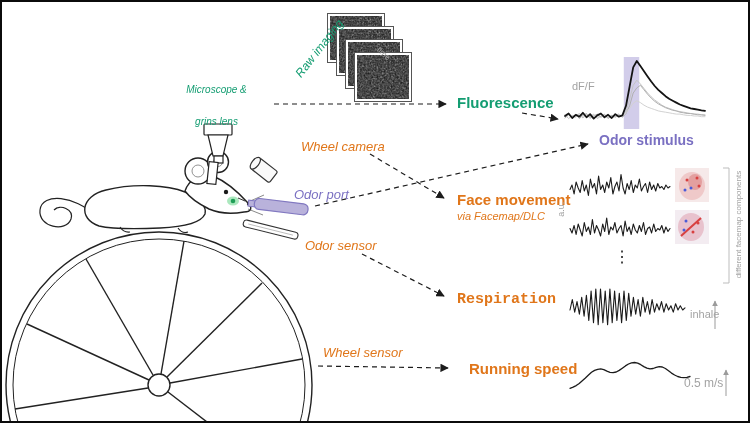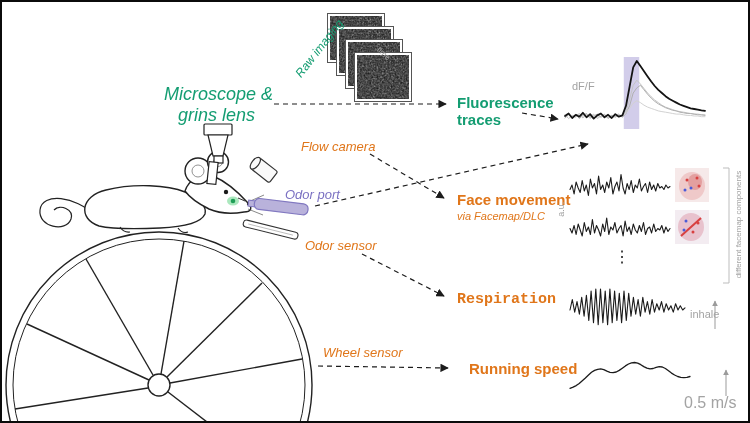--- a/index.html
+++ b/index.html
@@ -134,35 +134,35 @@
         <rect width="52" height="44" filter="url(#nz)" opacity="0.85"></rect>
       </svg>
   </div>
   <div class="frame" style="left:353px;top:51px;">
     <svg width="52" height="44">
         <rect width="52" height="44" fill="#101010"></rect>
         <rect width="52" height="44" filter="url(#nz)" opacity="0.85"></rect>
       </svg>
   </div>
 
-  <div class="lbl italic green center" style="left:162px;top:82px;width:105px;font-size:18px;">
+  <div class="lbl italic green center" style="left:162px;top:82px;width:105px;font-size:10px;">
     <span style="display:block;">Microscope &amp;</span>
-    <span style="display:block;">grins lens</span>
+    <span style="display:block;margin-top:20px;">grins lens</span>
   </div>
   <div class="lbl italic green" style="left:272px;top:40px;width:92px;font-size:12px;text-align:center;transform:rotate(-52deg);">Raw imaging</div>
   <div class="lbl gray" style="left:374px;top:47px;font-size:8px;transform:rotate(43deg);">time</div>
-  <div class="lbl italic orange" style="left:299px;top:138px;font-size:13px;">Flow camera</div>
-  <div class="lbl italic purple" style="left:283px;top:186px;font-size:13px;">Odor port</div>
+  <div class="lbl italic orange" style="left:299px;top:138px;font-size:13px;">Wheel camera</div>
+  <div class="lbl italic purple" style="left:292px;top:186px;font-size:13px;">Odor port</div>
   <div class="lbl italic orange" style="left:303px;top:237px;font-size:13px;">Odor sensor</div>
   <div class="lbl italic orange" style="left:321px;top:336px;font-size:13px;margin-top:8px;">Wheel sensor</div>
 
   <div class="lbl bold green" style="left:455px;top:92px;font-size:15px;">
     <span style="display:block;">Fluorescence</span>
-    <span style="display:block;">traces</span>
-  </div>
+  </div>
+  <div class="lbl bold purple" style="left:597px;top:130px;font-size:14px;">Odor stimulus</div>
   <div class="lbl bold orange" style="left:455px;top:189px;font-size:15px;">Face movement</div>
   <div class="lbl italic orange" style="left:455px;top:208px;font-size:11px;">via Facemap/DLC</div>
   <div class="lbl bold orange" style="left:455px;top:289px;font-size:15px;font-family:Liberation Mono, monospace;">Respiration</div>
   <div class="lbl bold orange" style="left:455px;top:358px;font-size:15px;margin-left:12px;">Running speed</div>
 
   <svg class="trace" style="left:563px;top:55px;" width="140" height="72">
       <rect x="58.8" y="0" width="15.4" height="72" fill="#b4abdc" opacity="0.6"></rect>
       <polyline points="0.0,57.8 3.6,61.6 7.2,58.4 10.8,60.3 14.4,56.5 17.9,61.0 21.5,57.8 25.1,59.7 28.7,57.1 32.3,61.6 35.9,59.0 39.5,57.1 43.1,61.0 46.7,58.4 50.3,60.3 53.8,57.8 57.4,59.0 61.0,53.9 64.6,42.4 68.2,28.3 71.8,23.2 75.4,27.0 79.0,31.5 82.6,36.0 86.2,39.8 89.7,43.0 93.3,45.6 96.9,48.2 100.5,50.1 104.1,51.4 107.7,52.6 111.3,53.9 114.9,54.6 118.5,55.2 122.1,55.8 125.6,56.5 129.2,57.1 132.8,57.1 136.4,57.8 140.0,57.8" fill="none" stroke="#c4c4c4" stroke-width="1" stroke-linejoin="round" stroke-linecap="round"></polyline>
       <polyline points="0.0,61.0 3.6,57.8 7.2,60.3 10.8,57.1 14.4,61.6 17.9,58.4 21.5,56.5 25.1,61.0 28.7,59.0 32.3,57.1 35.9,60.3 39.5,57.8 43.1,61.6 46.7,58.4 50.3,59.7 53.8,57.1 57.4,60.3 61.0,56.5 64.6,48.8 68.2,36.0 71.8,30.9 75.4,28.3 79.0,32.8 82.6,37.3 86.2,41.1 89.7,44.3 93.3,46.9 96.9,48.8 100.5,50.7 104.1,52.0 107.7,53.3 111.3,53.9 114.9,55.2 118.5,55.8 122.1,56.5 125.6,56.5 129.2,57.1 132.8,57.8 136.4,57.8 140.0,58.4" fill="none" stroke="#b0b0b0" stroke-width="1" stroke-linejoin="round" stroke-linecap="round"></polyline>
       <polyline points="0.0,59.7 3.6,57.1 7.2,61.0 10.8,58.4 14.4,56.5 17.9,60.3 21.5,57.8 25.1,61.6 28.7,58.4 32.3,60.3 35.9,57.1 39.5,59.7 43.1,57.8 46.7,61.0 50.3,59.0 53.8,57.1 57.4,59.7 61.0,55.8 64.6,51.4 68.2,46.2 71.8,43.7 75.4,45.6 79.0,48.2 82.6,50.1 86.2,51.4 89.7,52.6 93.3,53.9 96.9,54.6 100.5,55.2 104.1,55.8 107.7,56.5 111.3,57.1 114.9,57.1 118.5,57.8 122.1,58.4 125.6,58.4 129.2,59.0 132.8,59.0 136.4,59.7 140.0,59.7" fill="none" stroke="#d2d2d2" stroke-width="1" stroke-linejoin="round" stroke-linecap="round"></polyline>
@@ -205,15 +205,15 @@
   <div class="lbl gray" style="left:672px;top:218px;width:130px;font-size:8px;text-align:center;transform:rotate(-90deg);">different facemap components</div>
 
   <svg class="trace" style="left:568px;top:283px;" width="115" height="50">
       <polyline points="0.0,25.0 2.3,14.5 4.7,27.1 7.0,16.6 9.4,29.2 11.7,12.4 14.1,31.3 16.4,10.3 18.8,35.5 21.1,6.1 23.5,37.6 25.8,4.0 28.2,39.7 30.5,4.0 32.9,37.6 35.2,6.1 37.6,39.7 39.9,4.0 42.2,37.6 44.6,6.1 46.9,35.5 49.3,8.2 51.6,37.6 54.0,6.1 56.3,35.5 58.7,8.2 61.0,31.3 63.4,12.4 65.7,29.2 68.1,14.5 70.4,31.3 72.8,12.4 75.1,27.1 77.4,16.6 79.8,29.2 82.1,14.5 84.5,27.1 86.8,18.7 89.2,25.0 91.5,16.6 93.9,27.1 96.2,18.7 98.6,25.0 100.9,20.8 103.3,27.1 105.6,18.7 108.0,25.0 110.3,20.8 112.7,25.0 115.0,22.9" fill="none" stroke="#1b1b1b" stroke-width="1.1" stroke-linejoin="round" stroke-linecap="round"></polyline>
     </svg>
   <div class="lbl gray" style="left:688px;top:306px;font-size:11px;text-align:center;">inhale</div>
 
   <svg class="trace" style="left:568px;top:350px;" width="120" height="46">
       <polyline points="0.0,36.3 3.1,35.2 6.2,33.6 9.2,31.4 12.3,28.7 15.4,26.0 18.5,23.0 21.5,20.3 24.6,18.4 27.7,17.3 30.8,16.9 33.8,17.7 36.9,19.2 40.0,20.3 43.1,20.7 46.2,20.0 49.2,18.4 52.3,16.2 55.4,13.9 58.5,12.0 61.5,10.8 64.6,10.5 67.7,11.2 70.8,12.7 73.8,14.6 76.9,16.2 80.0,16.9 83.1,16.5 86.2,15.4 89.2,14.6 92.3,15.0 95.4,16.5 98.5,18.8 101.5,21.1 104.6,23.0 107.7,24.5 110.8,25.3 113.8,25.7 116.9,25.3 120.0,24.5" fill="none" stroke="#1b1b1b" stroke-width="1.3" stroke-linejoin="round" stroke-linecap="round"></polyline>
     </svg>
-  <div class="lbl gray" style="left:682px;top:392px;font-size:16px;">0.5 m/s</div>
+  <div class="lbl gray" style="left:682px;top:375px;font-size:12px;">0.5 m/s</div>
 
 </div>
 
 </body></html>

